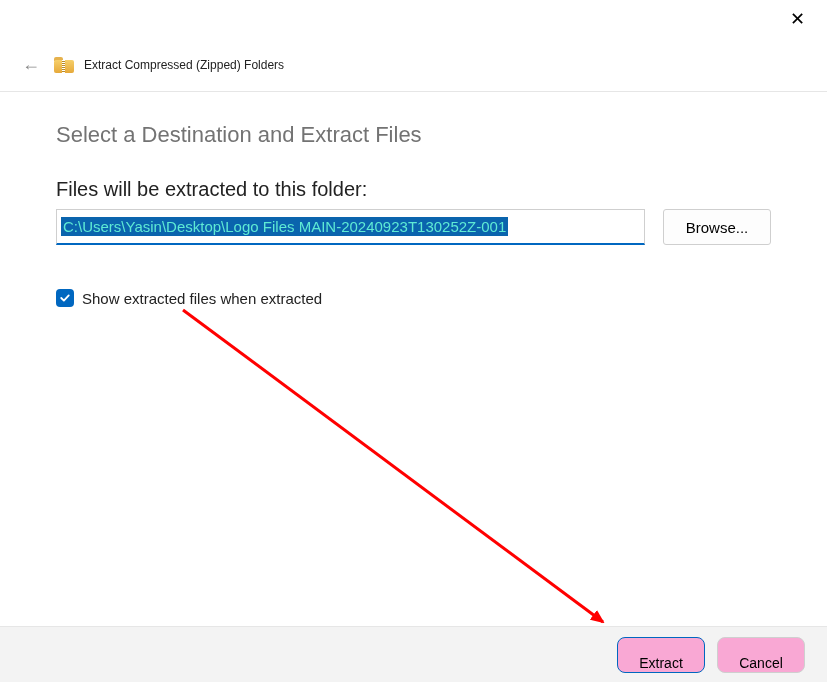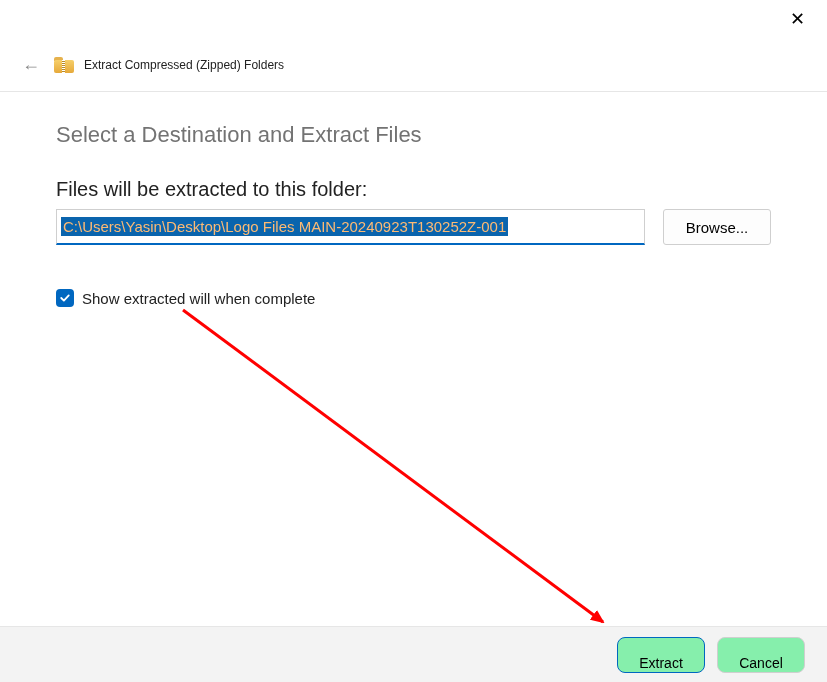--- a/index.html
+++ b/index.html
@@ -92,21 +92,21 @@
     border: 1px solid #cfcfcf;
     border-bottom: 2px solid #0067c0;
     height: 36px;
     display: flex;
     align-items: center;
     padding: 0 4px;
     background: #fff;
   }
   .path-highlight {
     background: #0a64ad;
-    color: #fdba74;
+    color: #5eead4;
     padding: 1px 2px;
     font-size: 15px;
     white-space: nowrap;
     overflow: hidden;
   }
   .browse-btn {
     width: 108px;
     height: 36px;
     border: 1px solid #cfcfcf;
     background: #fdfdfd;
@@ -140,21 +140,21 @@
     display: flex;
     justify-content: flex-end;
     align-items: center;
     gap: 12px;
     padding: 0 22px;
   }
   .footer button {
     min-width: 88px;
     height: 30px;
     border: 1px solid #cfcfcf;
-    background: #86efac;
+    background: #f9a8d4;
     border-radius: 8px;
     font-size: 14px;
     cursor: pointer;
     padding: 17px 14px;
   }
   .footer button.primary {
     border-color: #0067c0;
   }
   .arrow-overlay {
     position: absolute;
@@ -192,21 +192,21 @@
     </div>
     <button class="browse-btn">Browse...</button>
   </div>
 
   <div class="checkbox-row">
     <div class="chk">
       <svg viewBox="0 0 16 16">
         <path d="M3 8 L6.5 11.5 L13 4.5" stroke="#fff" stroke-width="2.4" fill="none" stroke-linecap="round" stroke-linejoin="round"></path>
       </svg>
     </div>
-    <span>Show extracted will when complete</span>
+    <span>Show extracted files when extracted</span>
   </div>
 </div>
 
 <div class="footer">
   <button class="primary">Extract</button>
   <button>Cancel</button>
 </div>
 
 <svg class="arrow-overlay" width="827" height="682">
   <defs>

